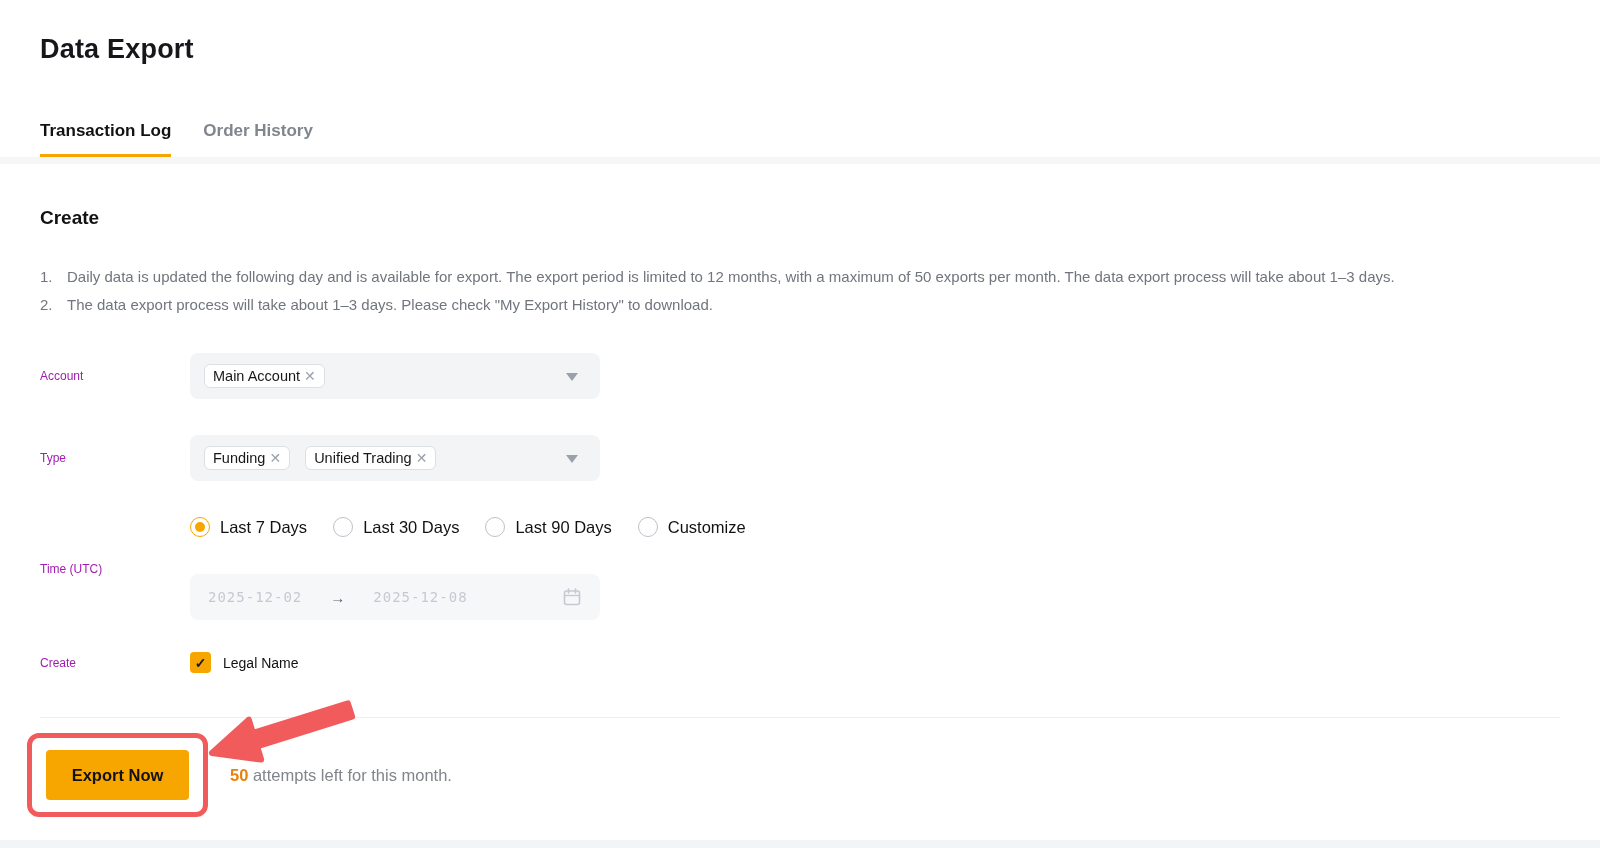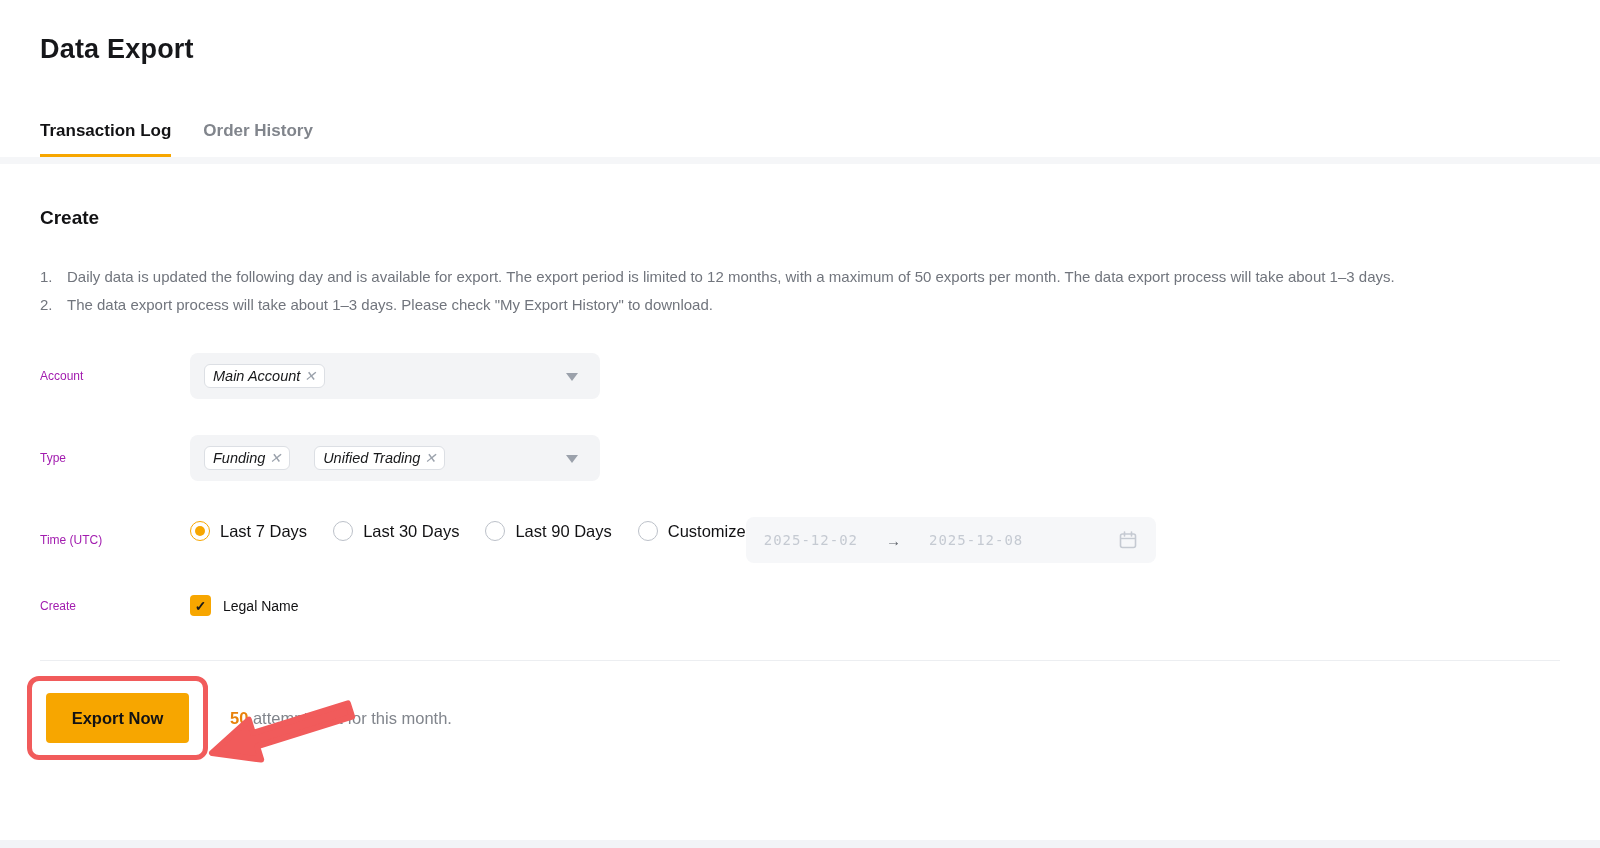--- a/index.html
+++ b/index.html
@@ -18,23 +18,23 @@
   .note-num { width:27px; flex:none; }
   .form { margin-top:34px; }
   .row { display:flex; align-items:center; margin-bottom:36px; }
   .row-label { width:150px; flex:none; font-size:12px; color:#a21caf; font-weight:500; }
   .select-box { width:410px; height:46px; background:#f3f4f6; border-radius:8px;
     display:flex; align-items:center; padding:0 14px; position:relative; cursor:pointer; }
   .caret { position:absolute; right:22px; top:20px; width:0; height:0;
     border-left:6px solid transparent; border-right:6px solid transparent;
     border-top:8px solid #9ba1ab; }
   .tag { background:#fff; border:1px solid #dcdfe4; border-radius:6px; padding:3px 8px;
-    font-size:14.5px; color:#17181a; font-weight:500; display:flex; align-items:center; margin-right:24px;font-style:italic; }
+    font-size:14.5px; color:#17181a; font-weight:500; display:flex; align-items:center; margin-right:15px; }
   .tag-x { color:#9aa1ab; font-size:14px; margin-left:4px; cursor:pointer; font-weight:400; }
-  .time-group { display:flex; flex-direction:row; }
+  .time-group { display:flex; flex-direction:column;gap:19px; }
   .radio-row { display:flex; align-items:center; gap:26px; margin-bottom:18px; }
   .radio { display:flex; align-items:center; gap:10px; font-size:16.5px; cursor:pointer; }
   .radio-circle { width:20px; height:20px; border-radius:50%; border:1.5px solid #bcc1c9;
     background:#fff; position:relative; flex:none; }
   .radio-circle.selected { border-color:#F7A600; }
   .radio-circle.selected::after { content:""; position:absolute; left:4px; top:4px;
     width:10px; height:10px; border-radius:50%; background:#F7A600; }
   .date-box { width:410px; height:46px; background:#f6f7f9; border-radius:8px;
     display:flex; align-items:center; padding:0 18px; }
   .date-text { font-family:"DejaVu Sans Mono", monospace; font-size:14px;

